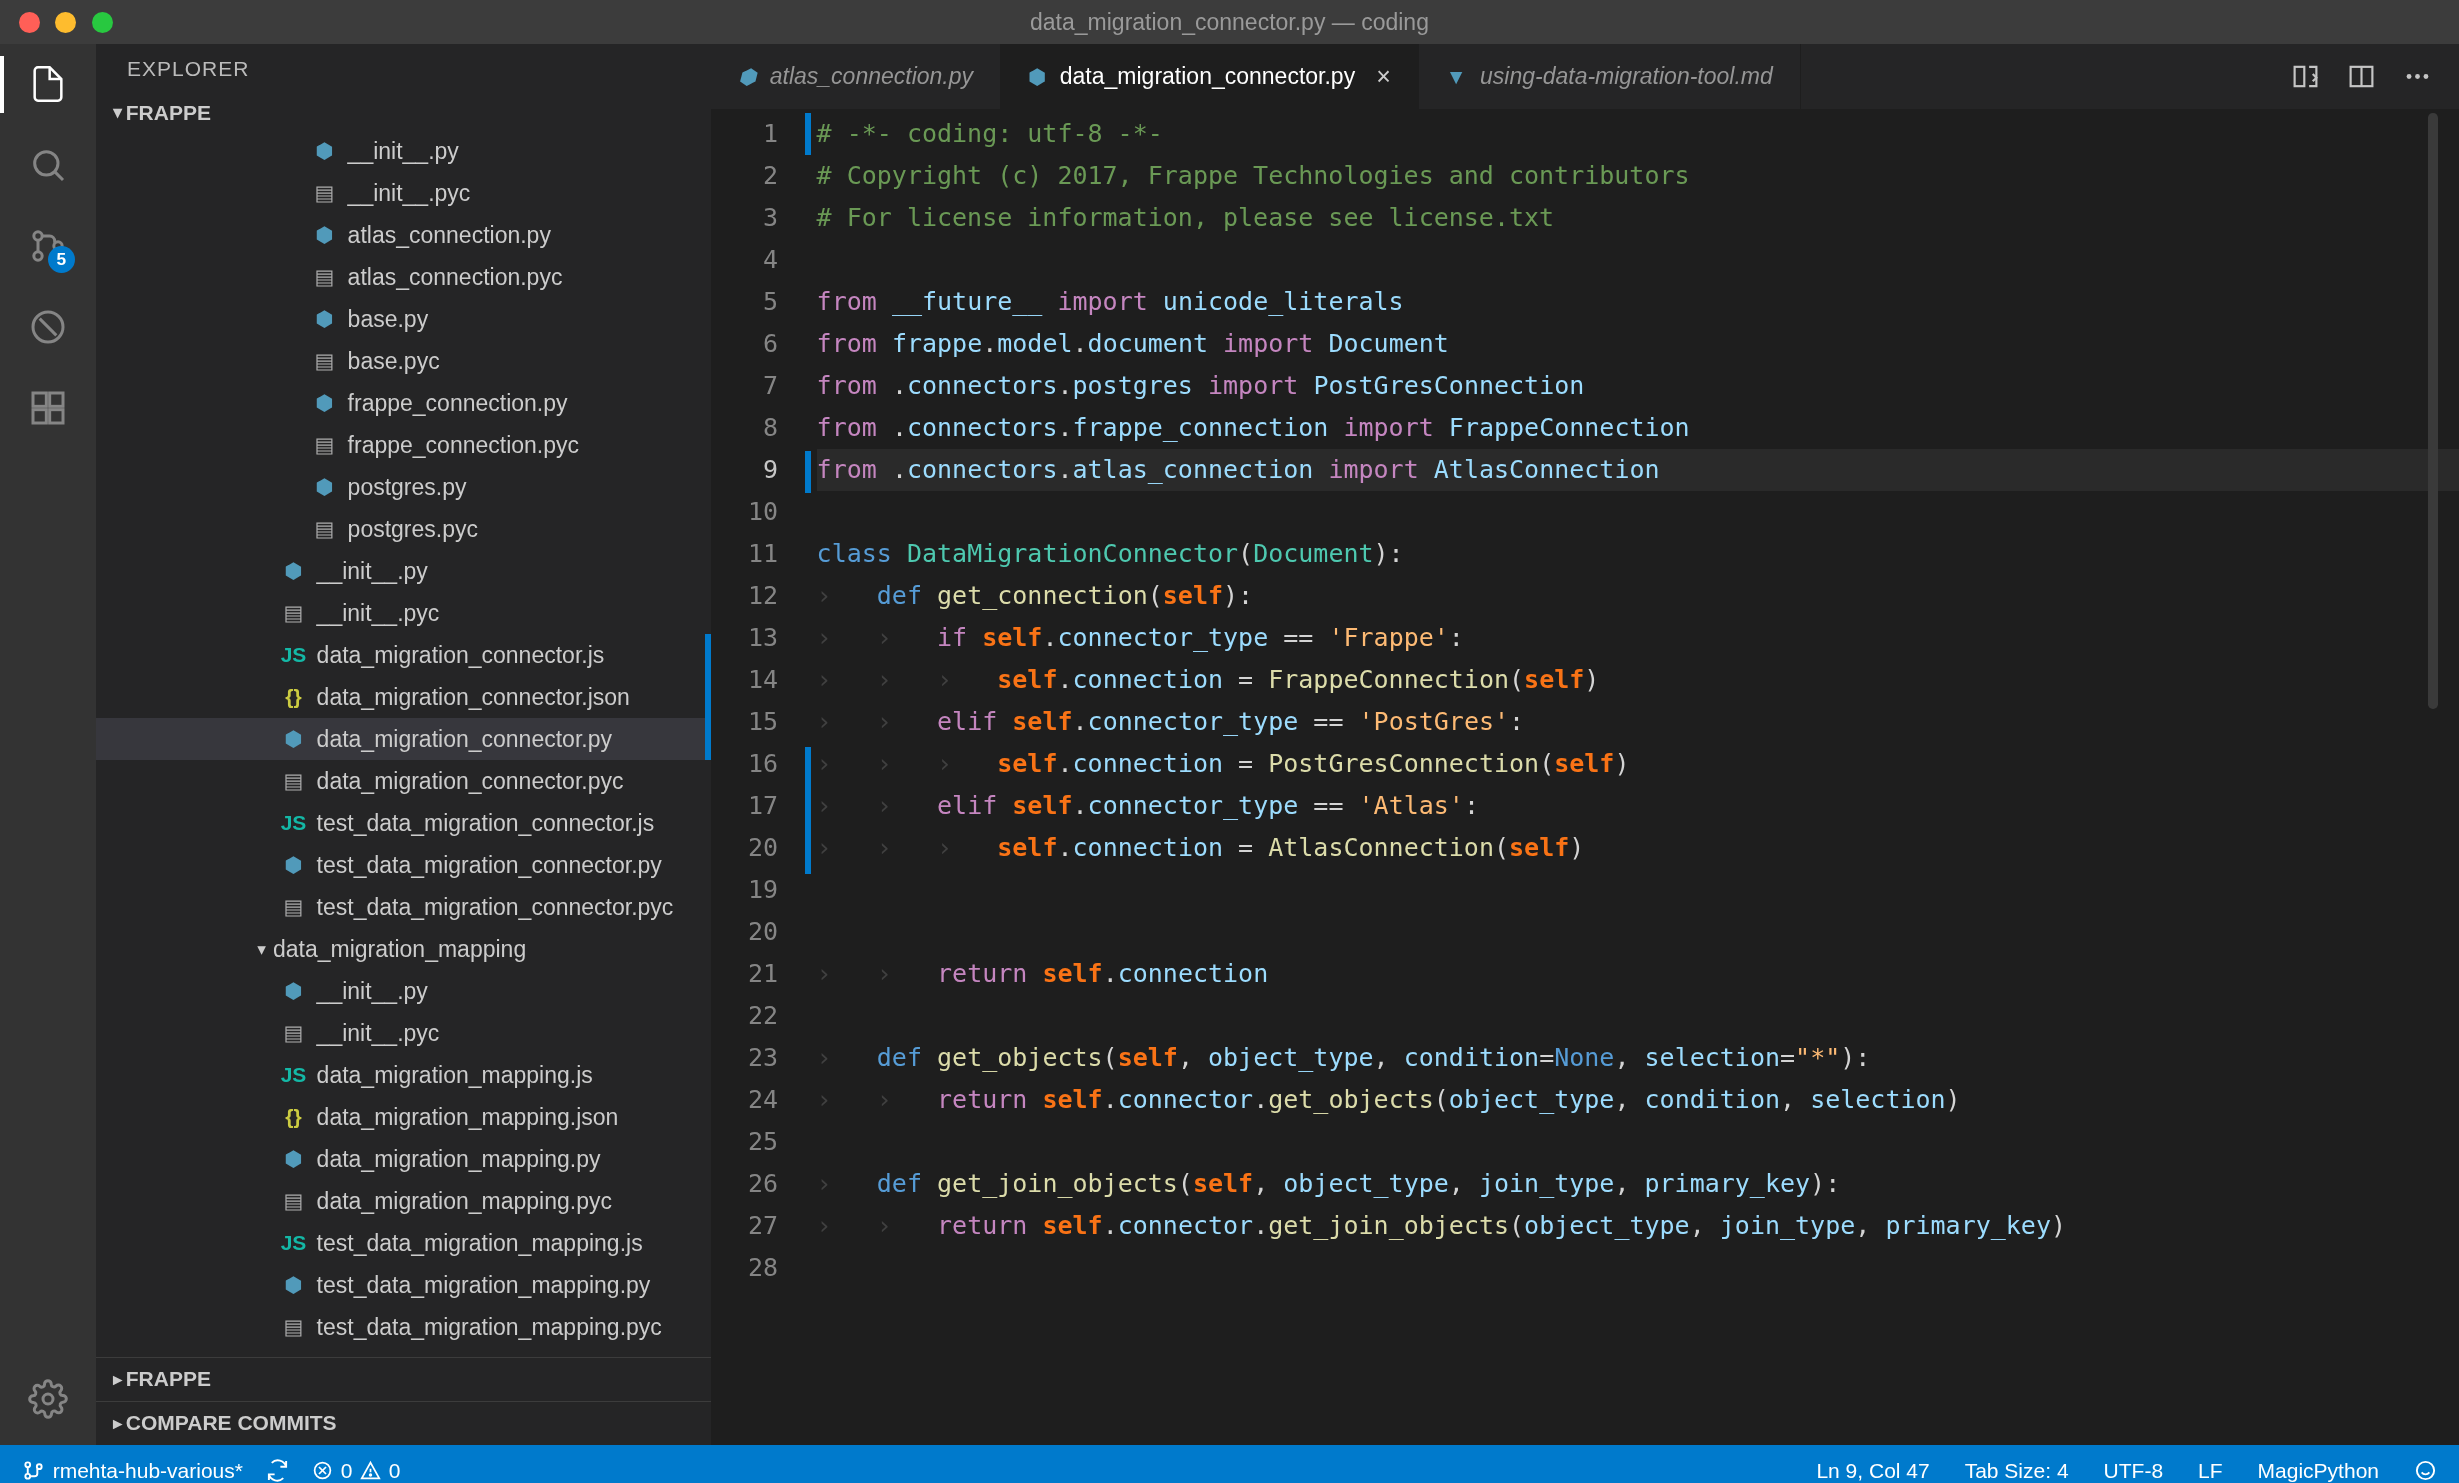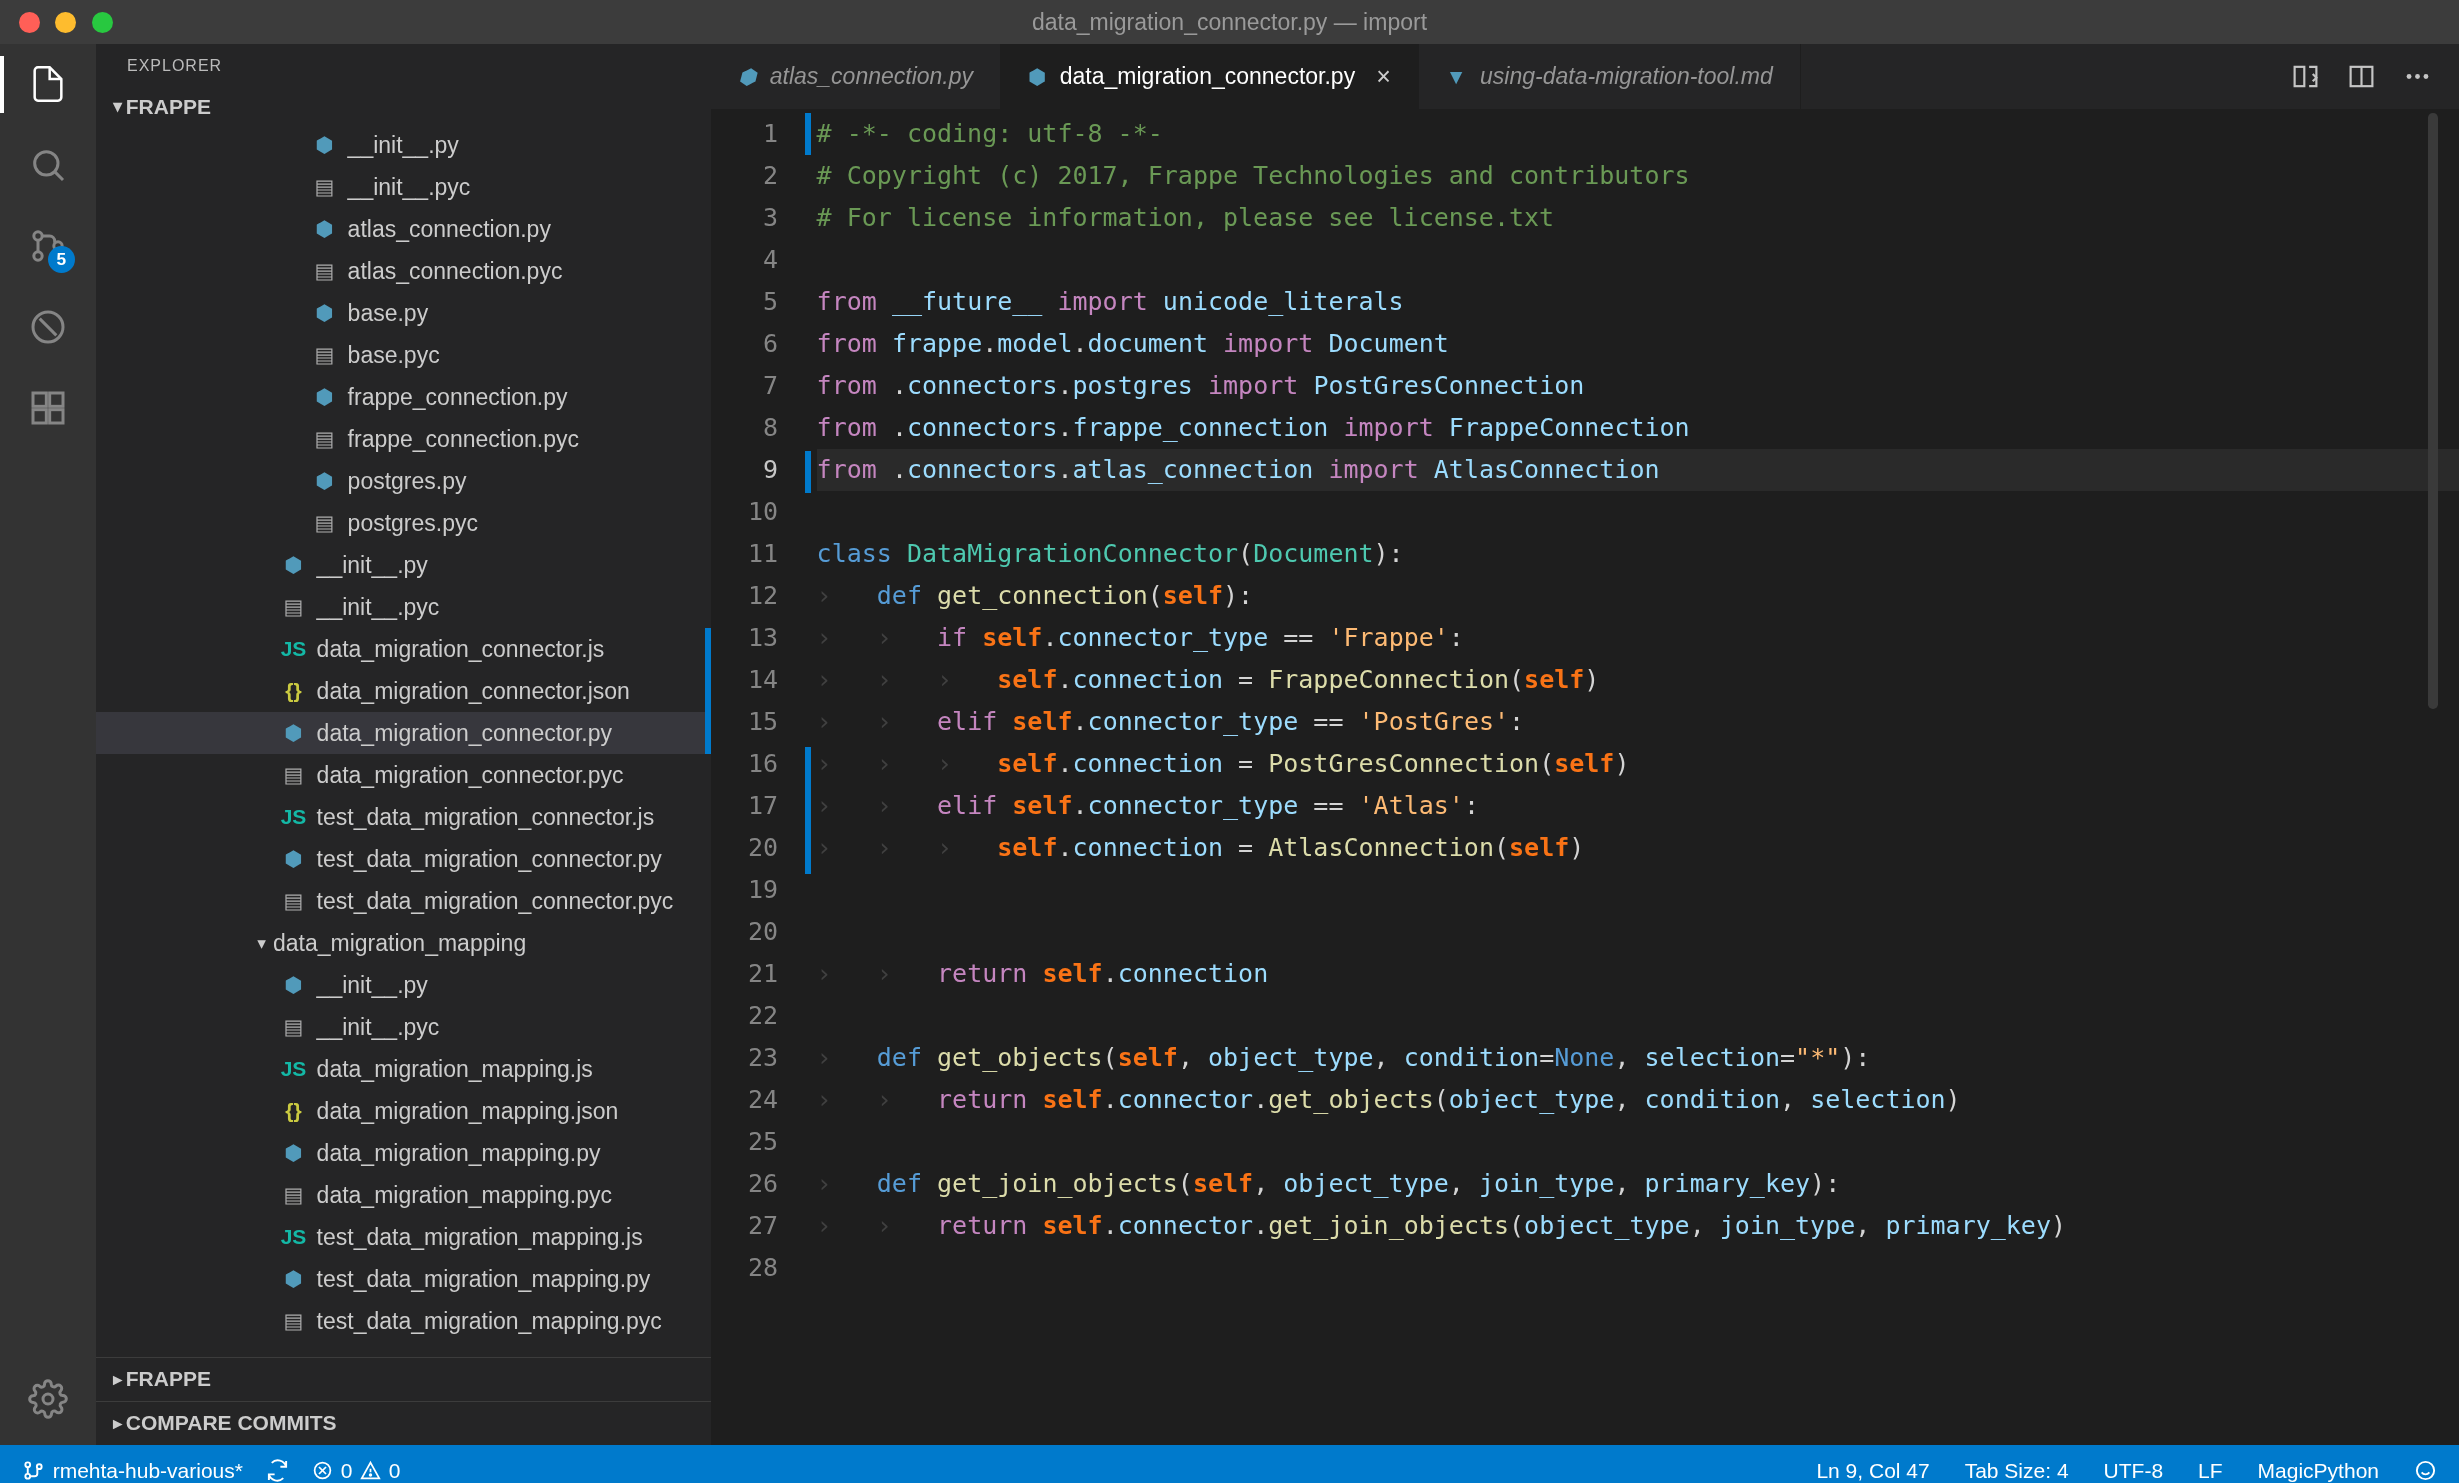--- a/index.html
+++ b/index.html
@@ -30,21 +30,21 @@
 .main { display: flex; height: calc(100% - 44px - 38px); }
 
 .activity-bar { width: 96px; background: #333333; display: flex; flex-direction: column; align-items: center; padding-top: 17.3px; gap: 35px; }
 .activity-item { width: 46px; height: 46px; display: flex; align-items: center; justify-content: center; color: #858585; cursor: pointer; position: relative; }
 .activity-item.active { color: #ffffff; }
 .activity-item.active::before { content: ""; position: absolute; left: -25px; top: -5.8px; bottom: -5.8px; width: 3.8px; background: #ffffff; }
 .activity-badge { position: absolute; bottom: -3.8px; right: -3.8px; background: #007acc; color: #fff; font-size: 17.3px; width: 27px; height: 27px; border-radius: 50%; display: flex; align-items: center; justify-content: center; font-weight: 600; }
 .activity-bottom { margin-top: auto; margin-bottom: 23px; }
 
 .sidebar { width: 615px; background: #252526; display: flex; flex-direction: column; overflow: hidden; }
-.sidebar-title { padding: 13.4px 31px; color: #bbbbbb; font-size: 16px; letter-spacing: 1px; }
+.sidebar-title { padding: 13.4px 31px; color: #bbbbbb; font-size: 21px; letter-spacing: 1px; }
 .sidebar-section-header { padding: 5.8px 17.3px; color: #cccccc; font-size: 21px; font-weight: 700; display: flex; align-items: center; gap: 3.8px; cursor: pointer; }
 .sidebar-section-header .chev { font-size: 17.3px; color: #cccccc; }
 .file-tree { flex: 1; overflow-y: hidden; }
 .file-item { display: flex; align-items: center; height: 42px; padding-left: 0; color: #cccccc; cursor: pointer; white-space: nowrap; font-size: 23px; }
 .file-item.selected { background: #37373d; }
 .file-item .indent { display: inline-block; }
 .file-item .icon { width: 27px; text-align: center; margin-right: 9.6px; font-size: 21px; }
 .file-item.modified-bar { position: relative; }
 .file-item.modified-bar::after { content: ""; position: absolute; right: 0; top: 0; bottom: 0; width: 5.8px; background: #007acc; }
 .folder-chev { width: 23px; text-align: center; color: #cccccc; font-size: 17.3px; }
@@ -99,21 +99,21 @@
 </style>
 </head>
 <body>
 
 <div class="titlebar">
   <div class="traffic-lights">
     <div class="tl red"></div>
     <div class="tl yellow"></div>
     <div class="tl green"></div>
   </div>
-  <div class="titlebar-title">data_migration_connector.py — import</div>
+  <div class="titlebar-title">data_migration_connector.py — coding</div>
 </div>
 
 <div class="main">
   <div class="activity-bar">
     <div class="activity-item active">
       <svg width="40" height="40" viewBox="0 0 24 24" fill="none" stroke="currentColor" stroke-width="1.5">
           <path d="M13 2H6a2 2 0 0 0-2 2v16a2 2 0 0 0 2 2h12a2 2 0 0 0 2-2V9l-7-7z"></path>
           <path d="M13 2v7h7"></path>
         </svg>
     </div>

